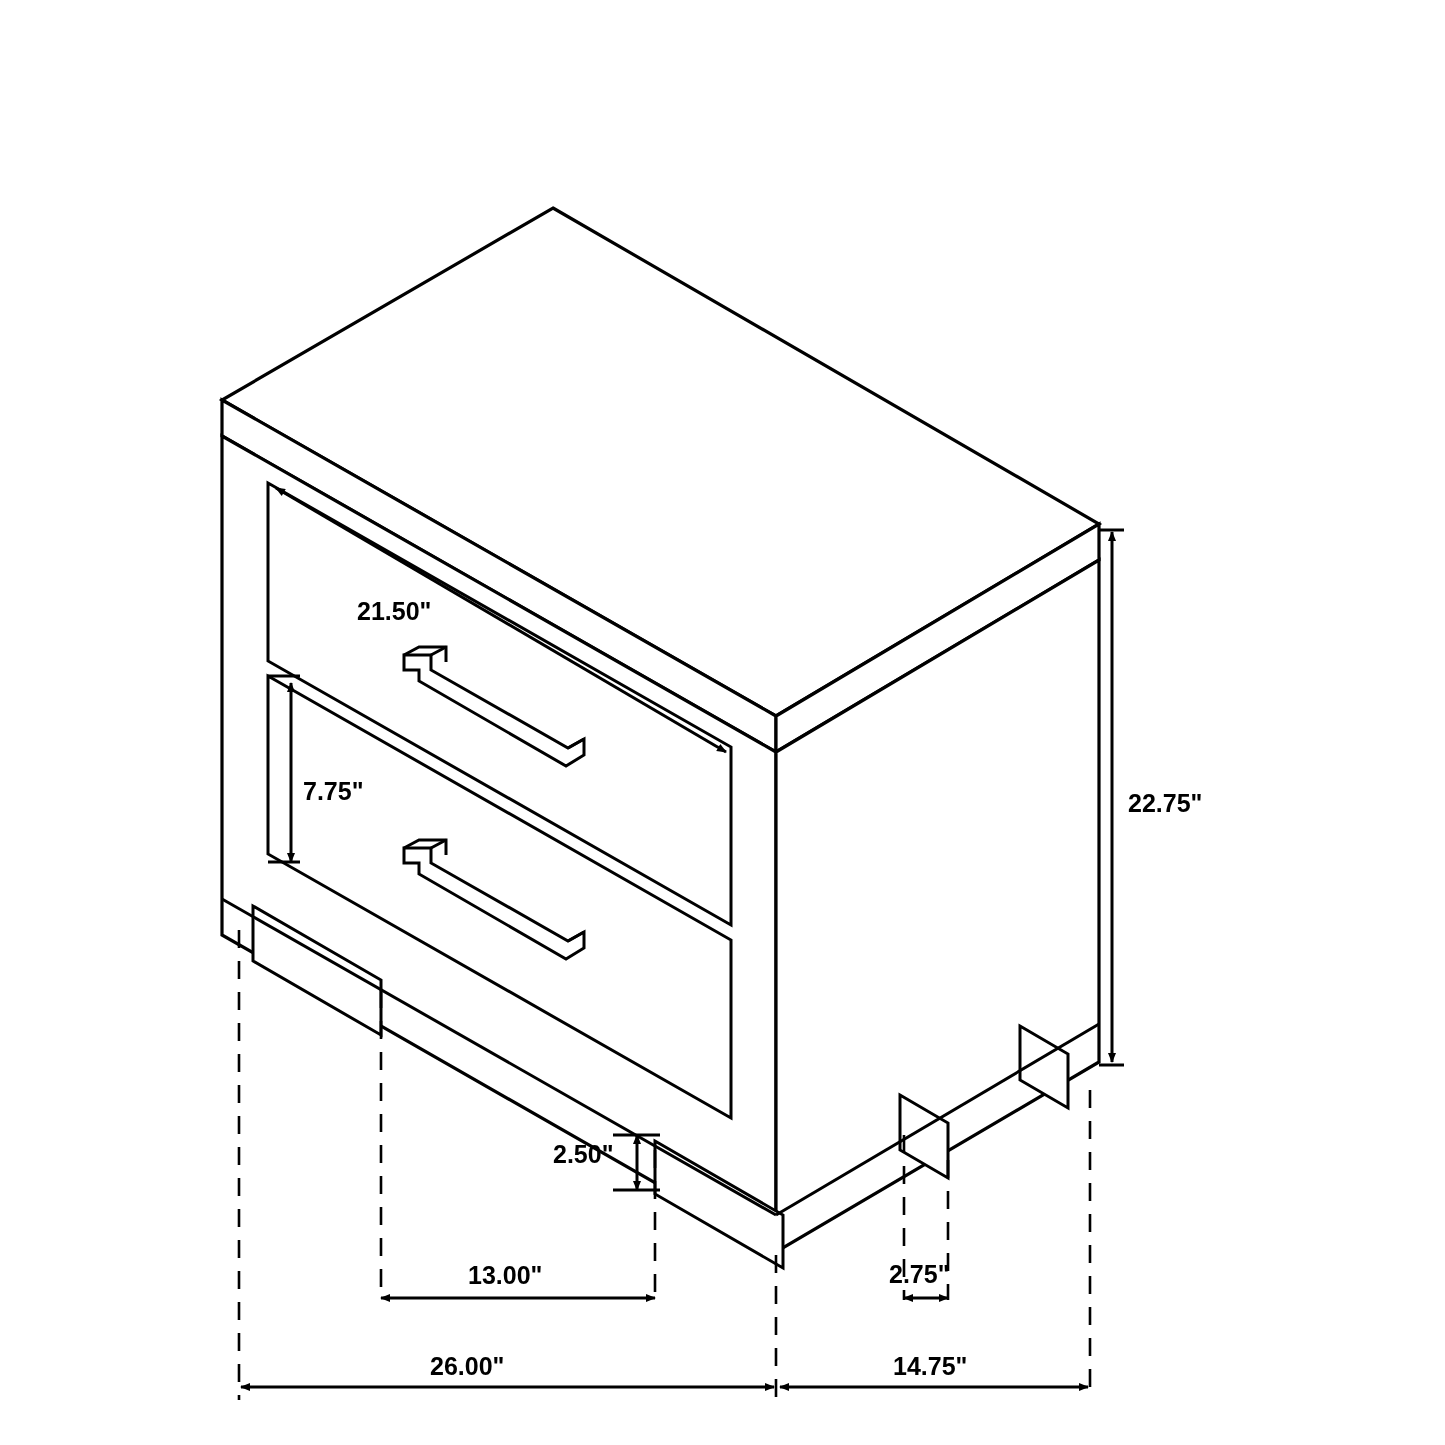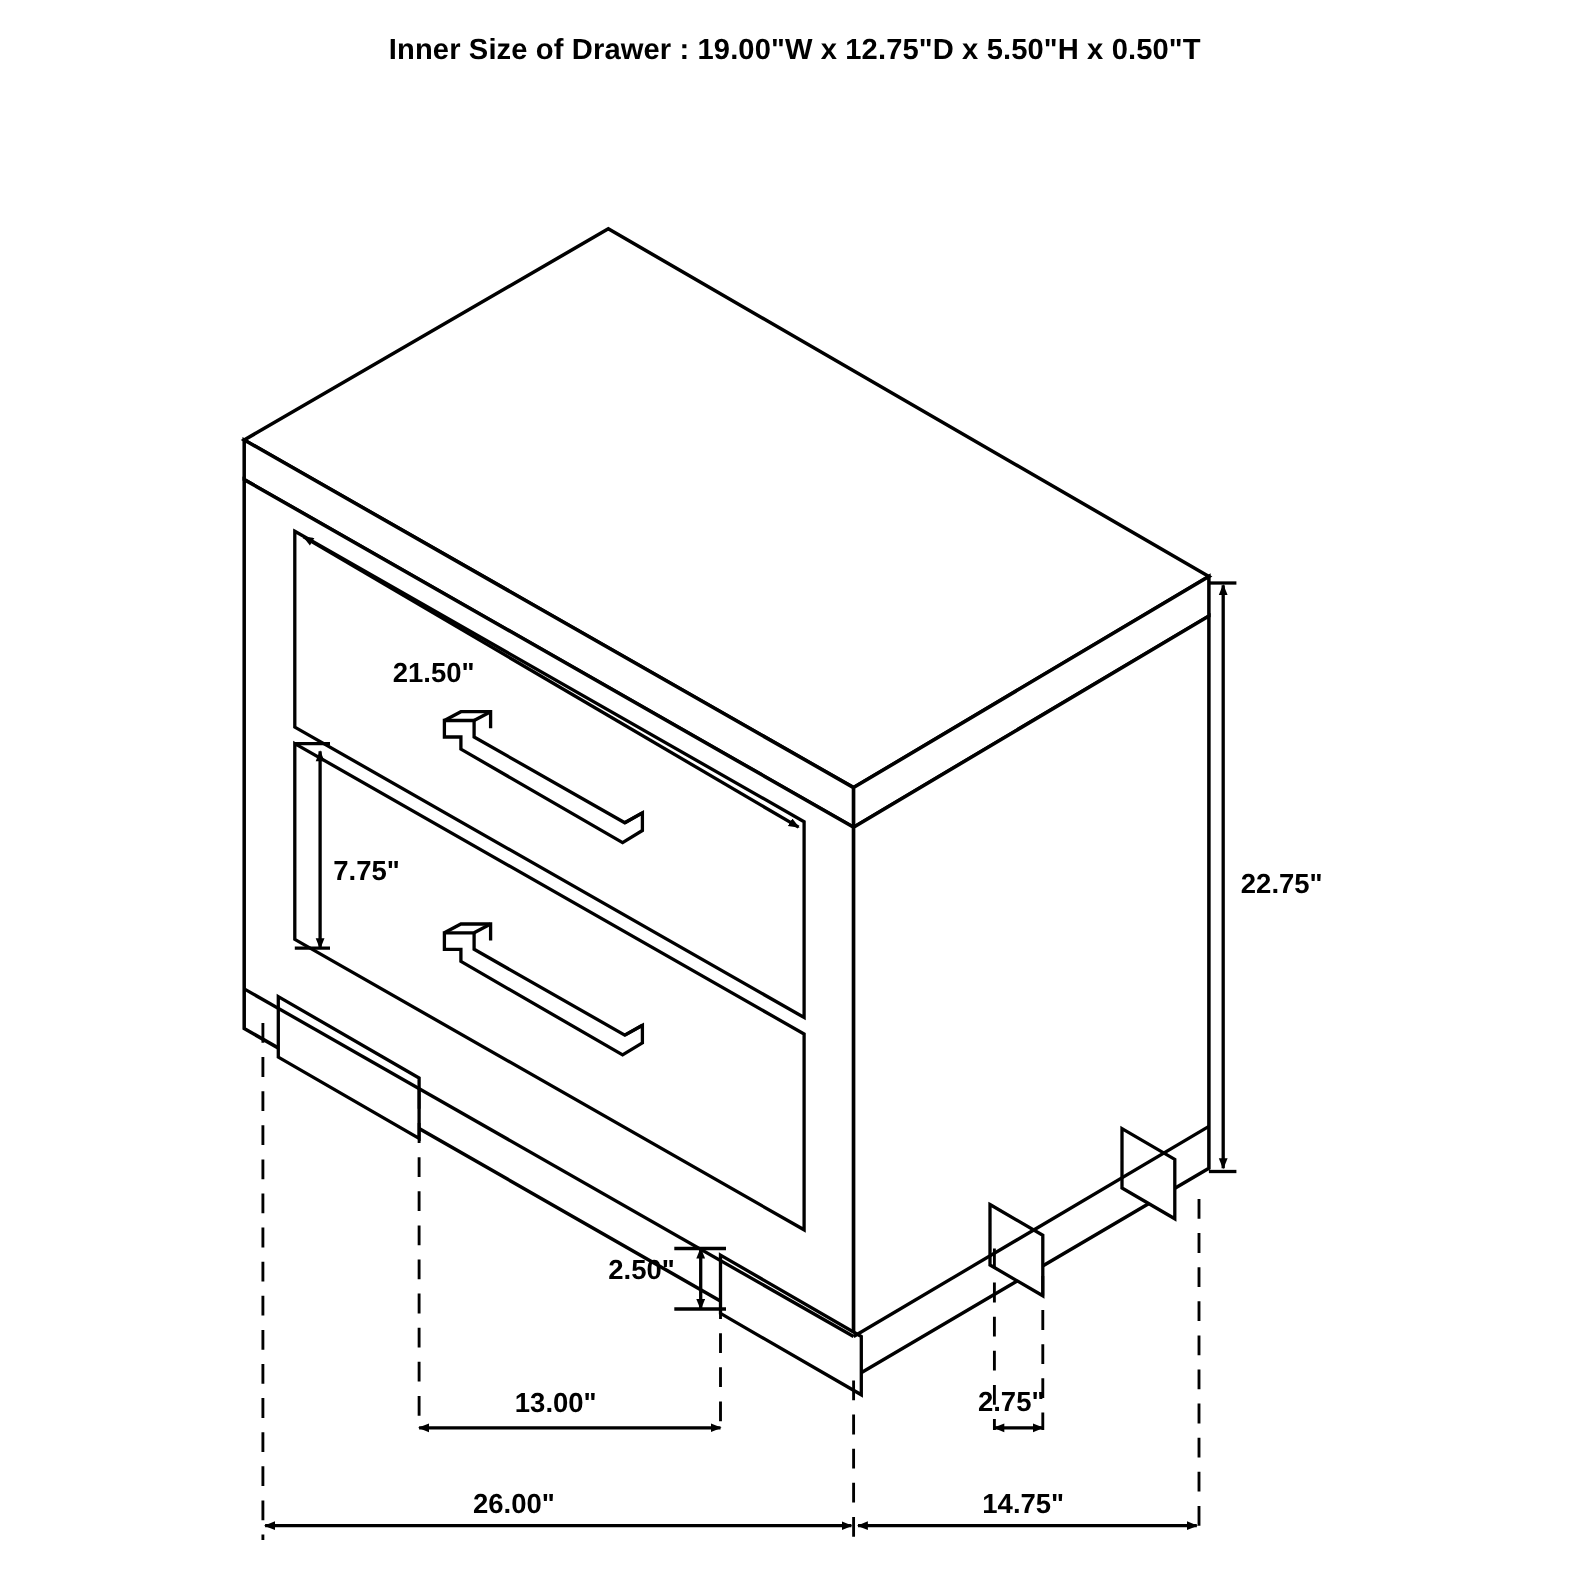--- a/index.html
+++ b/index.html
@@ -38,21 +38,20 @@
     font-weight: bold;
     font-size: 25px;
     fill: #000000;
   }
 </style>
 </head>
 <body>
 
 <div id="diagram-root">
 
-  <div class="title">Inner Size of Drawer : 19.00"W x 12.75"D x 5.50"H x 0.50"T</div>
 
   <svg width="1445" height="1445" viewBox="0 0 1445 1445">
     <defs>
       <marker id="arrowEnd" markerWidth="12" markerHeight="12" refX="9" refY="4" orient="auto" markerUnits="userSpaceOnUse">
         <path d="M0,0 L10,4 L0,8 z" fill="#000"></path>
       </marker>
       <marker id="arrowStart" markerWidth="12" markerHeight="12" refX="1" refY="4" orient="auto" markerUnits="userSpaceOnUse">
         <path d="M10,0 L0,4 L10,8 z" fill="#000"></path>
       </marker>
     </defs>

